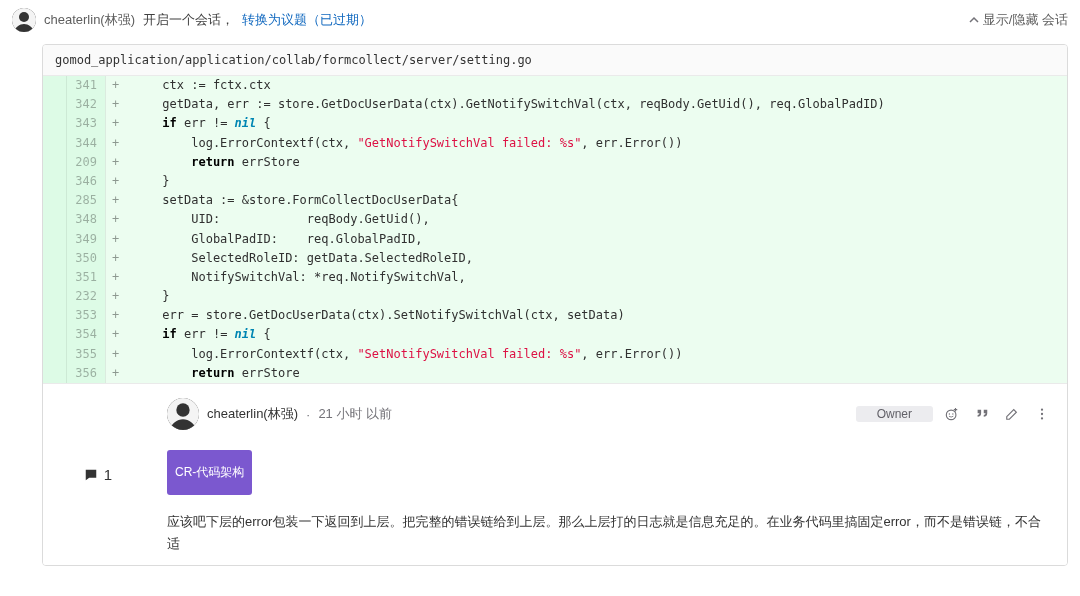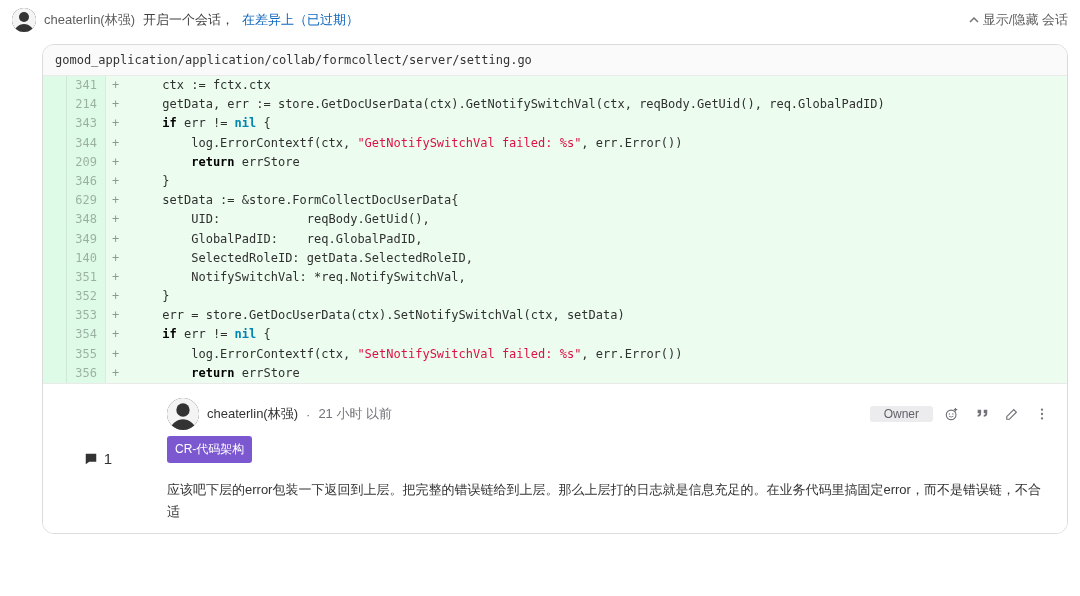--- a/index.html
+++ b/index.html
@@ -9,64 +9,64 @@
     .avatar { width: 24px; height: 24px; border-radius: 50%; background: #333; flex-shrink: 0; overflow: hidden; }
     .avatar.large { width: 32px; height: 32px; }
     .avatar svg { width: 100%; height: 100%; }
     .th-user { color: #5e5e5e; }
     .th-action { color: #404040; }
     .th-target { color: #1068bf; font-weight: 500; }
     .th-spacer { flex: 1; }
     .th-toggle { color: #5e5e5e; cursor: pointer; display: flex; align-items: center; gap: 4px; }
     .chev { width: 10px; height: 10px; }
 
-    .panel { border: 1px solid #dbdbdb; border-radius: 12px; margin: 4px 12px 12px 42px; overflow: hidden; }
+    .panel { border: 1px solid #dbdbdb; border-radius: 4px; margin: 4px 12px 12px 42px; overflow: hidden; }
     .file-path { background: #fafafa; border-bottom: 1px solid #eaeaea; padding: 8px 12px; font-family: "SFMono-Regular", Menlo, Consolas, monospace; font-size: 12px; color: #333; }
     
     .code-table { width: 100%; border-collapse: collapse; font-family: "SFMono-Regular", Menlo, Consolas, monospace; font-size: 12px; line-height: 1.6; }
     .code-table td { vertical-align: top; }
     .ln-old, .ln-new { width: 20px; text-align: right; padding: 0 8px; color: rgba(0,0,0,0.3); background: #ddfbe6; user-select: none; border-right: 1px solid rgba(0,0,0,0.07); }
     .ln-old { color: rgba(0,0,0,0); }
     .marker { width: 20px; text-align: center; color: rgba(0,0,0,0.4); background: #ecfdf0; }
     .code { padding: 0 8px; background: #ecfdf0; white-space: pre; color: #303030; }
     .k1 { color: #000; font-weight: bold; text-align: center; }
     .str { color: #d14; }
-    .nilkw { color: #0086b3; font-weight: bold; }
+    .nilkw { color: #0086b3; font-weight: bold; font-style: italic; }
     
     .comment-block { display: flex; border-top: 1px solid #eaeaea; }
     .gutter-col { width: 110px; background: #fff; display:flex; align-items:center; justify-content:center; color:#333; }
     .gutter-count { display:flex; align-items:center; gap:6px; font-size:15px; }
     .comment-body { flex: 1; padding: 14px 14px 10px 14px; background:#fff; }
     .chead { display:flex; align-items:center; gap:8px; }
     .cuser { color:#333; font-weight:500; }
     .ctime { color:#737278; }
     .chead-spacer { flex:1; }
-    .owner-badge { background:#ececef; color:#626168; border-radius:3px; padding:1px 14px; font-size:12px; }
+    .owner-badge { background:#ececef; color:#626168; border-radius:3px; padding:1px 21px; font-size:12px; }
     .icon-btn { color:#737278; cursor:pointer; padding:2px 4px; display:inline-flex; }
-    .tag-purple { display:inline-block; background:#7b58cf; color:#fff; border-radius:3px; padding:5px 8px; font-size:12px; margin-top:6px; }
+    .tag-purple { display:inline-block; background:#7b58cf; color:#fff; border-radius:3px; padding:14px 8px; font-size:12px; margin-top:20px; }
     .ctext { color:#333; margin-top:16px; line-height:1.7; font-size:13px; }
     
     .actions { border-top:1px solid #eaeaea; padding:12px 14px; display:flex; gap:8px; }
     .btn { border:1px solid #dbdbdb; background:#fff; border-radius:4px; padding:5px 12px; font-size:13px; cursor:pointer; display:inline-flex; align-items:center; gap:5px; color:#333; }
     .ic { width:14px; height:14px; }
   </style>
 </head>
 <body>
 
 <div class="thread-header">
   <div class="avatar">
     <svg viewBox="0 0 24 24">
         <rect width="24" height="24" fill="#f4f4f4"></rect>
         <circle cx="12" cy="9" r="5" fill="#333"></circle>
         <path d="M2 26c0-6 5-10 10-10s10 4 10 10" fill="#333"></path>
       </svg>
   </div>
   <span class="th-user">cheaterlin(林强)</span>
   <span class="th-action">开启一个会话，</span>
-  <span class="th-target">在差异上（已过期）</span>
+  <span class="th-target">转换为议题（已过期）</span>
   <div class="th-spacer"></div>
   <span class="th-toggle">
     <svg class="chev" viewBox="0 0 10 10">
         <path d="M1 7l4-4 4 4" fill="none" stroke="#737278" stroke-width="1.5"></path>
       </svg>
     <span>显示/隐藏 会话</span>
   </span>
 </div>
 
 <div class="panel">
@@ -75,21 +75,21 @@
   <table class="code-table">
     <tbody id="code-body">
         <tr>
           <td class="ln-old">.</td>
           <td class="ln-new">341</td>
           <td class="marker">+</td>
           <td class="code">    ctx := fctx.ctx</td>
         </tr>
         <tr>
           <td class="ln-old">.</td>
-          <td class="ln-new">214</td>
+          <td class="ln-new">342</td>
           <td class="marker">+</td>
           <td class="code">    getData, err := store.GetDocUserData(ctx).GetNotifySwitchVal(ctx, reqBody.GetUid(), req.GlobalPadID)</td>
         </tr>
         <tr>
           <td class="ln-old">.</td>
           <td class="ln-new">343</td>
           <td class="marker">+</td>
           <td class="code">    <span class="k1">if</span> err != <span class="nilkw">nil</span> {</td>
         </tr>
         <tr>
@@ -105,51 +105,51 @@
           <td class="code">        <span class="k1">return</span> errStore</td>
         </tr>
         <tr>
           <td class="ln-old">.</td>
           <td class="ln-new">346</td>
           <td class="marker">+</td>
           <td class="code">    }</td>
         </tr>
         <tr>
           <td class="ln-old">.</td>
-          <td class="ln-new">629</td>
+          <td class="ln-new">285</td>
           <td class="marker">+</td>
           <td class="code">    setData := &amp;store.FormCollectDocUserData{</td>
         </tr>
         <tr>
           <td class="ln-old">.</td>
           <td class="ln-new">348</td>
           <td class="marker">+</td>
           <td class="code">        UID:            reqBody.GetUid(),</td>
         </tr>
         <tr>
           <td class="ln-old">.</td>
           <td class="ln-new">349</td>
           <td class="marker">+</td>
           <td class="code">        GlobalPadID:    req.GlobalPadID,</td>
         </tr>
         <tr>
           <td class="ln-old">.</td>
-          <td class="ln-new">140</td>
+          <td class="ln-new">350</td>
           <td class="marker">+</td>
           <td class="code">        SelectedRoleID: getData.SelectedRoleID,</td>
         </tr>
         <tr>
           <td class="ln-old">.</td>
           <td class="ln-new">351</td>
           <td class="marker">+</td>
           <td class="code">        NotifySwitchVal: *req.NotifySwitchVal,</td>
         </tr>
         <tr>
           <td class="ln-old">.</td>
-          <td class="ln-new">352</td>
+          <td class="ln-new">232</td>
           <td class="marker">+</td>
           <td class="code">    }</td>
         </tr>
         <tr>
           <td class="ln-old">.</td>
           <td class="ln-new">353</td>
           <td class="marker">+</td>
           <td class="code">    err = store.GetDocUserData(ctx).SetNotifySwitchVal(ctx, setData)</td>
         </tr>
         <tr>

